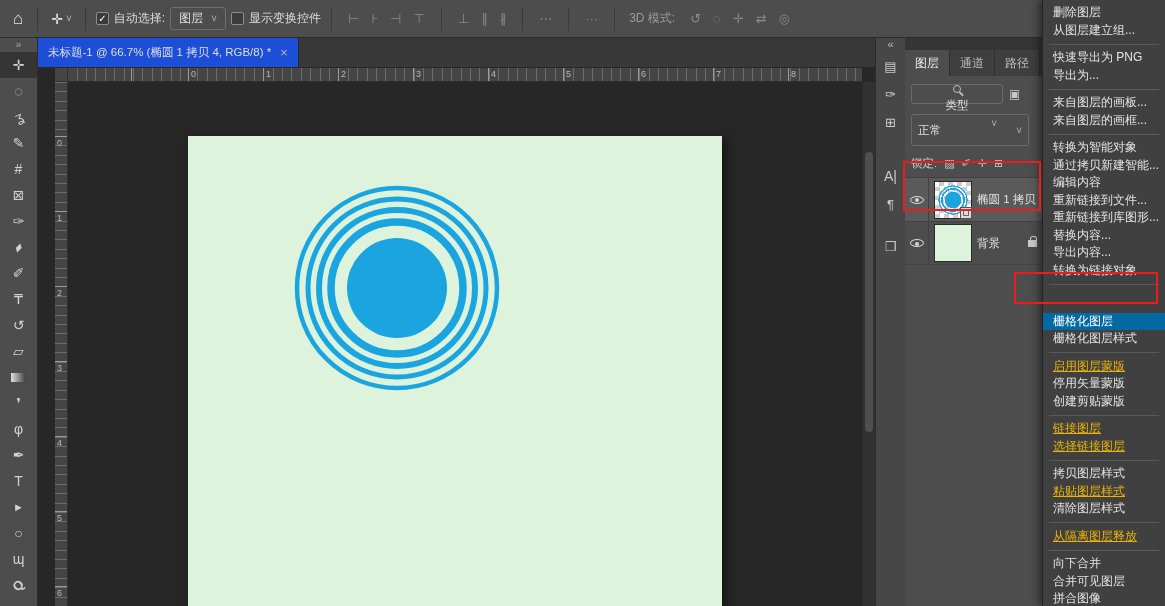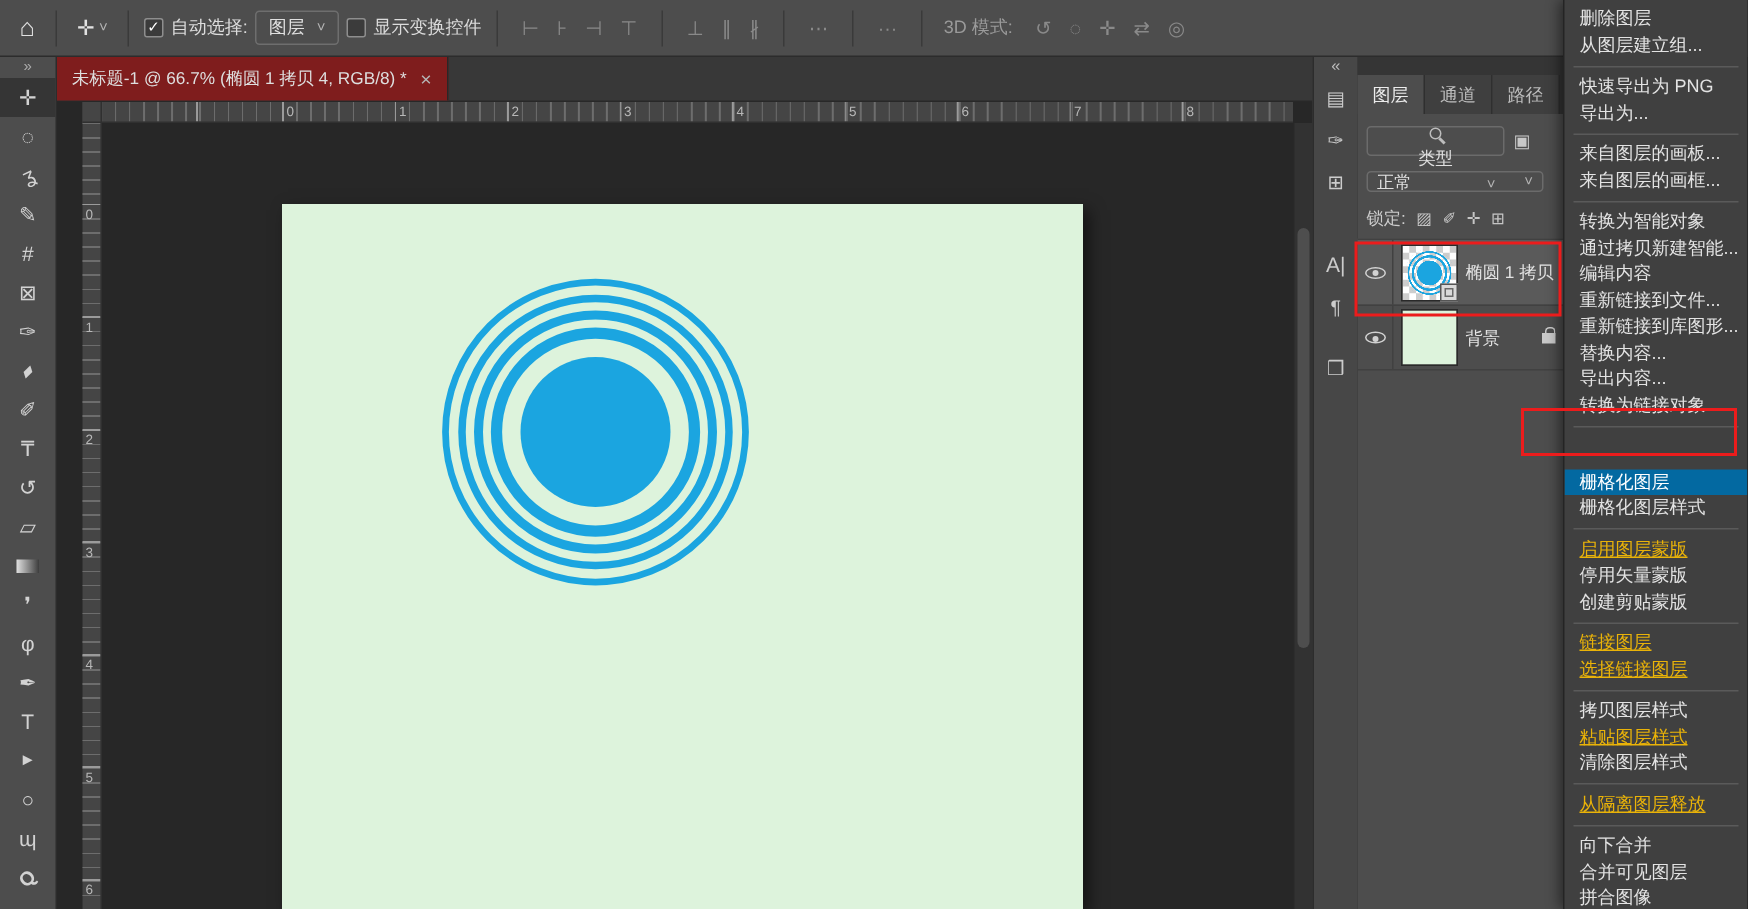--- a/index.html
+++ b/index.html
@@ -32,21 +32,21 @@
   .tglyph { display:inline-block; }
   .tool[data-name="lasso-tool"] .tglyph { transform:rotate(-25deg); }
   .tool[data-name="healing-brush-tool"] .tglyph { transform:rotate(-45deg); font-size:11px; }
   .tool[data-name="zoom-tool"] .tglyph { transform:rotate(-45deg); font-weight:bold; font-size:13px; }
   .tool[data-name="gradient-tool"] .tglyph { width:15px; height:9px; background:linear-gradient(90deg,#e0e0e0,#3d3d3d); }
   .tool[data-name="path-selection-tool"] .tglyph { font-size:11px; }
 
   
   #viewport { position:absolute; left:38px; top:38px; width:837px; bottom:0; }
   #tab-bar { height:30px; background:#383838; border-bottom:1px solid #282828; display:flex; }
-  .doc-tab { background:#7f1d1d; display:flex; align-items:center; gap:9px; padding:0 10px;
+  .doc-tab { background:#1d4ed8; display:flex; align-items:center; gap:9px; padding:0 10px;
     font-size:11.5px; color:#dedede; border-right:1px solid #282828; max-width:300px; white-space:nowrap; }
   .tab-close { color:#b5b5b5; font-size:13px; }
   #doc-area { position:absolute; top:30px; left:0; right:0; bottom:0; background:#272727; overflow:hidden; }
   #ruler-corner { position:absolute; left:17px; top:0; width:13px; height:14px; background:#454545;
     border-right:1px solid #303030; border-bottom:1px solid #303030; z-index:2; }
   #ruler-h { position:absolute; left:17px; top:0; right:13px; height:14px; background:#454545; border-bottom:1px solid #303030;
     background-image:repeating-linear-gradient(90deg,#9b9b9b 0 1px,transparent 1px 75px),
                      repeating-linear-gradient(90deg,#6d6d6d 0 1px,transparent 1px 9.4px);
     background-position:133px 0,133px 8px; }
   .ruler-num-h { position:absolute; top:1px; font-size:9px; color:#b8b8b8; }
@@ -75,21 +75,21 @@
     background:#3f3f3f; color:#bdbdbd; border-right:1px solid #2f2f2f; }
   .panel-tab.active { background:#4d4d4d; color:#ececec; }
   .filter-row { display:flex; align-items:center; gap:6px; padding:8px 5px 5px 6px; }
   .search-select { width:92px; height:20px; border:1px solid #6b6b6b; border-radius:3px; display:flex;
     align-items:center; gap:5px; padding:0 5px; font-size:11.5px; color:#e0e0e0;flex-direction:column; }
   .mag { width:8px; height:8px; border:1.5px solid #bdbdbd; border-radius:50%; position:relative; flex:0 0 auto; }
   .mag::after { content:""; position:absolute; width:5px; height:1.5px; background:#bdbdbd; transform:rotate(45deg); right:-4px; bottom:-2px; }
   .search-select .caret { margin-left:auto; }
   .filter-ico { font-size:12px; color:#c8c8c8; }
   .blend-row { padding:5px 6px; }
-  .blend-select { width:118px; height:14px; border:1px solid #6b6b6b; border-radius:3px; display:flex;
+  .blend-select { width:118px; height:32px; border:1px solid #6b6b6b; border-radius:3px; display:flex;
     align-items:center; justify-content:space-between; padding:0 6px; font-size:11.5px; color:#e0e0e0; }
   .lock-row { display:flex; align-items:center; gap:7px; padding:5px 6px 6px 6px; font-size:11.5px; color:#cdcdcd; }
   #lock-icons { display:flex; gap:7px; }
   #lock-icons .lk { font-size:11px; color:#c5c5c5; }
   .layer-row { height:44px; display:flex; align-items:center; border-top:1px solid #414141; }
   .layer-row:last-of-type { border-bottom:1px solid #414141; }
   .layer-row.selected { background:#5a5a5a; }
   .eye-cell { width:24px; height:100%; display:flex; align-items:center; justify-content:center; border-right:1px solid #414141; }
   .eye { display:inline-block; width:14px; height:8px; border:1px solid #d2d2d2; border-radius:50%; position:relative; }
   .eye::after { content:""; position:absolute; left:4px; top:1.5px; width:4px; height:4px; border-radius:50%; background:#d2d2d2; }

